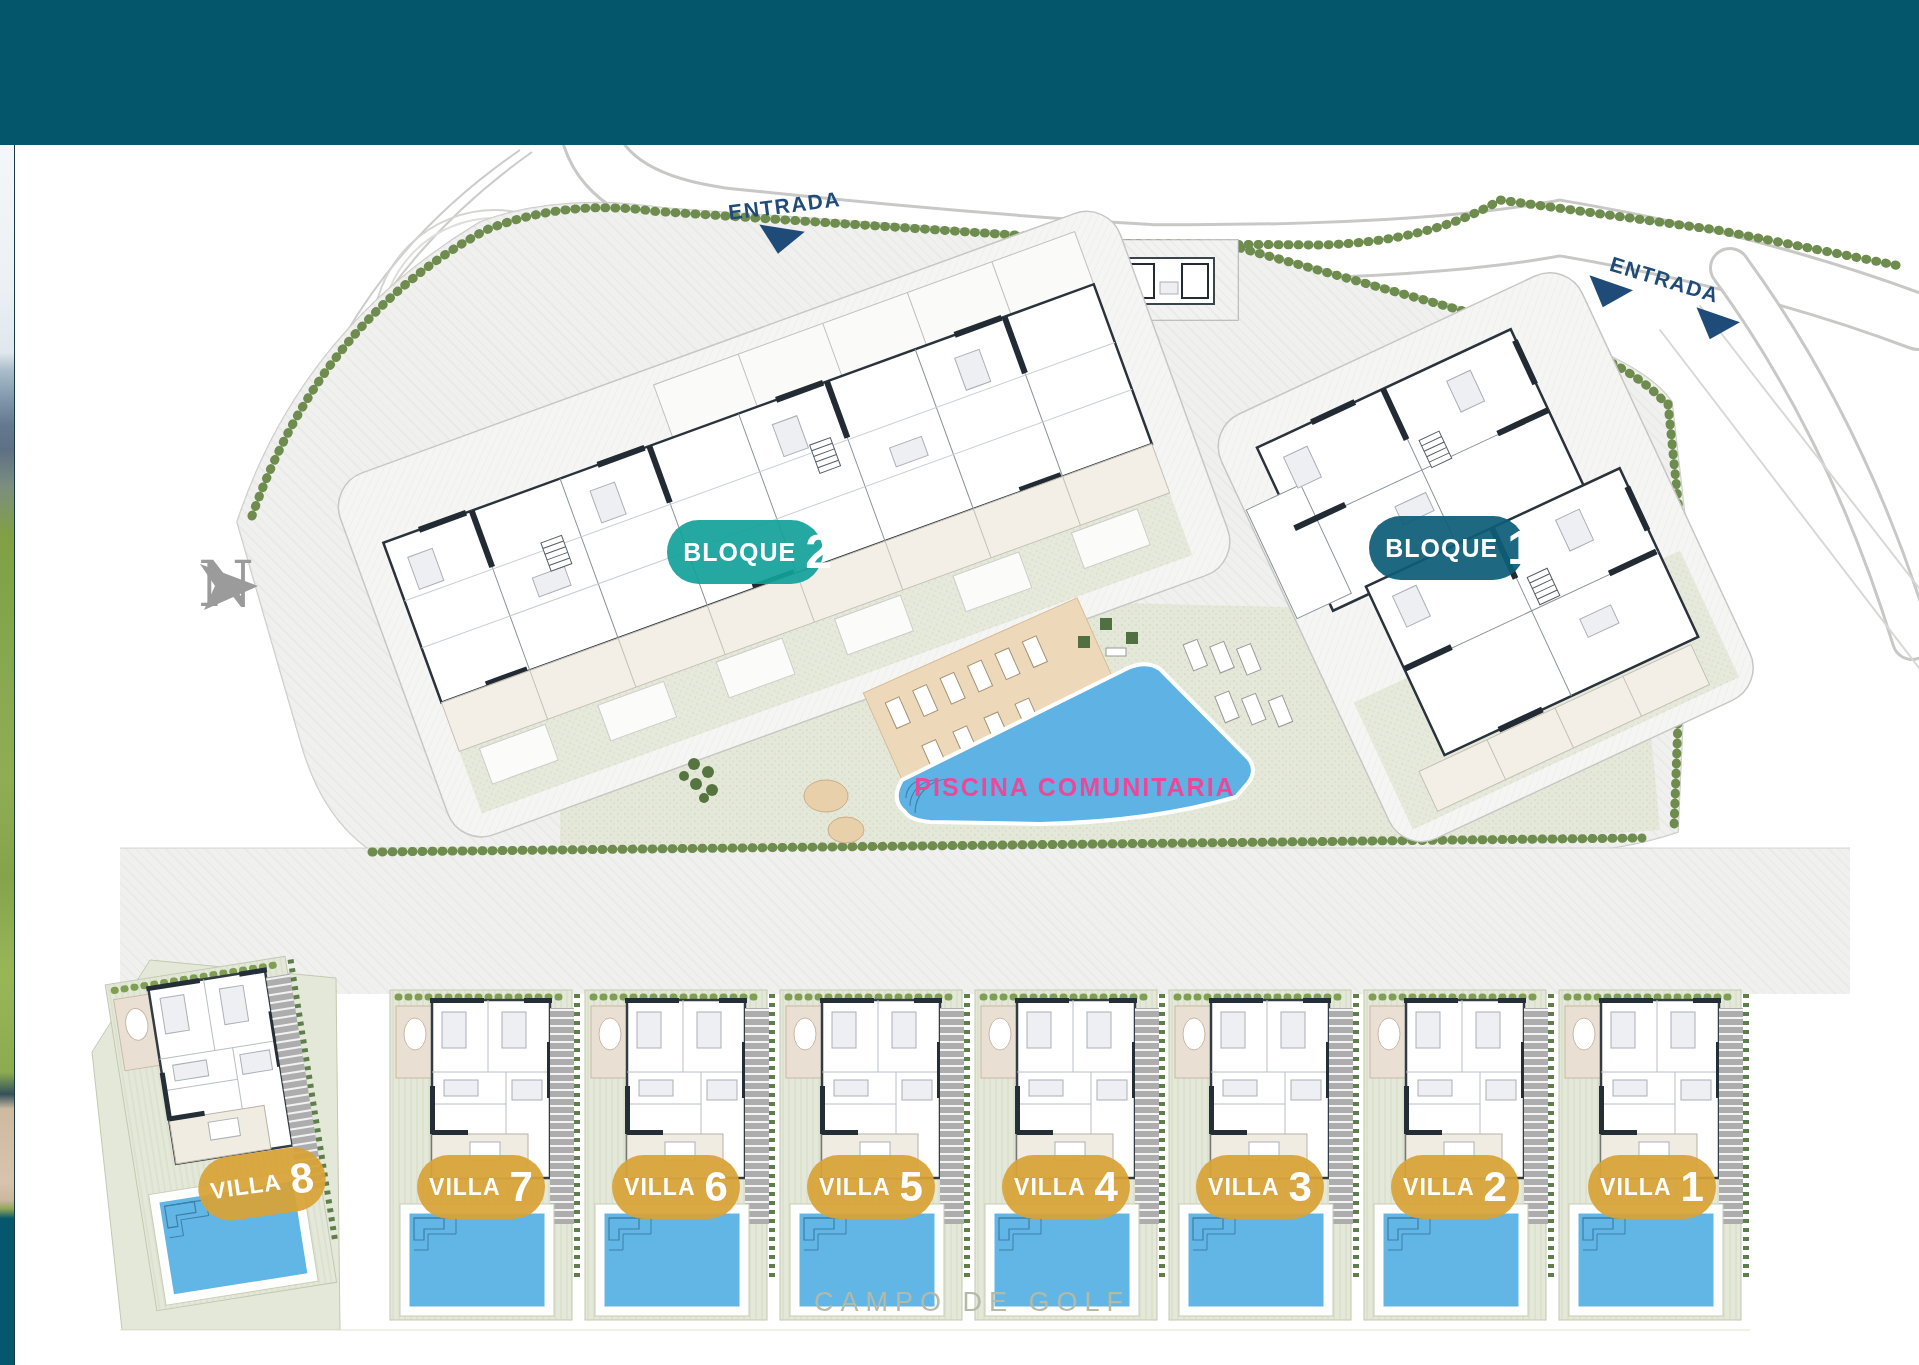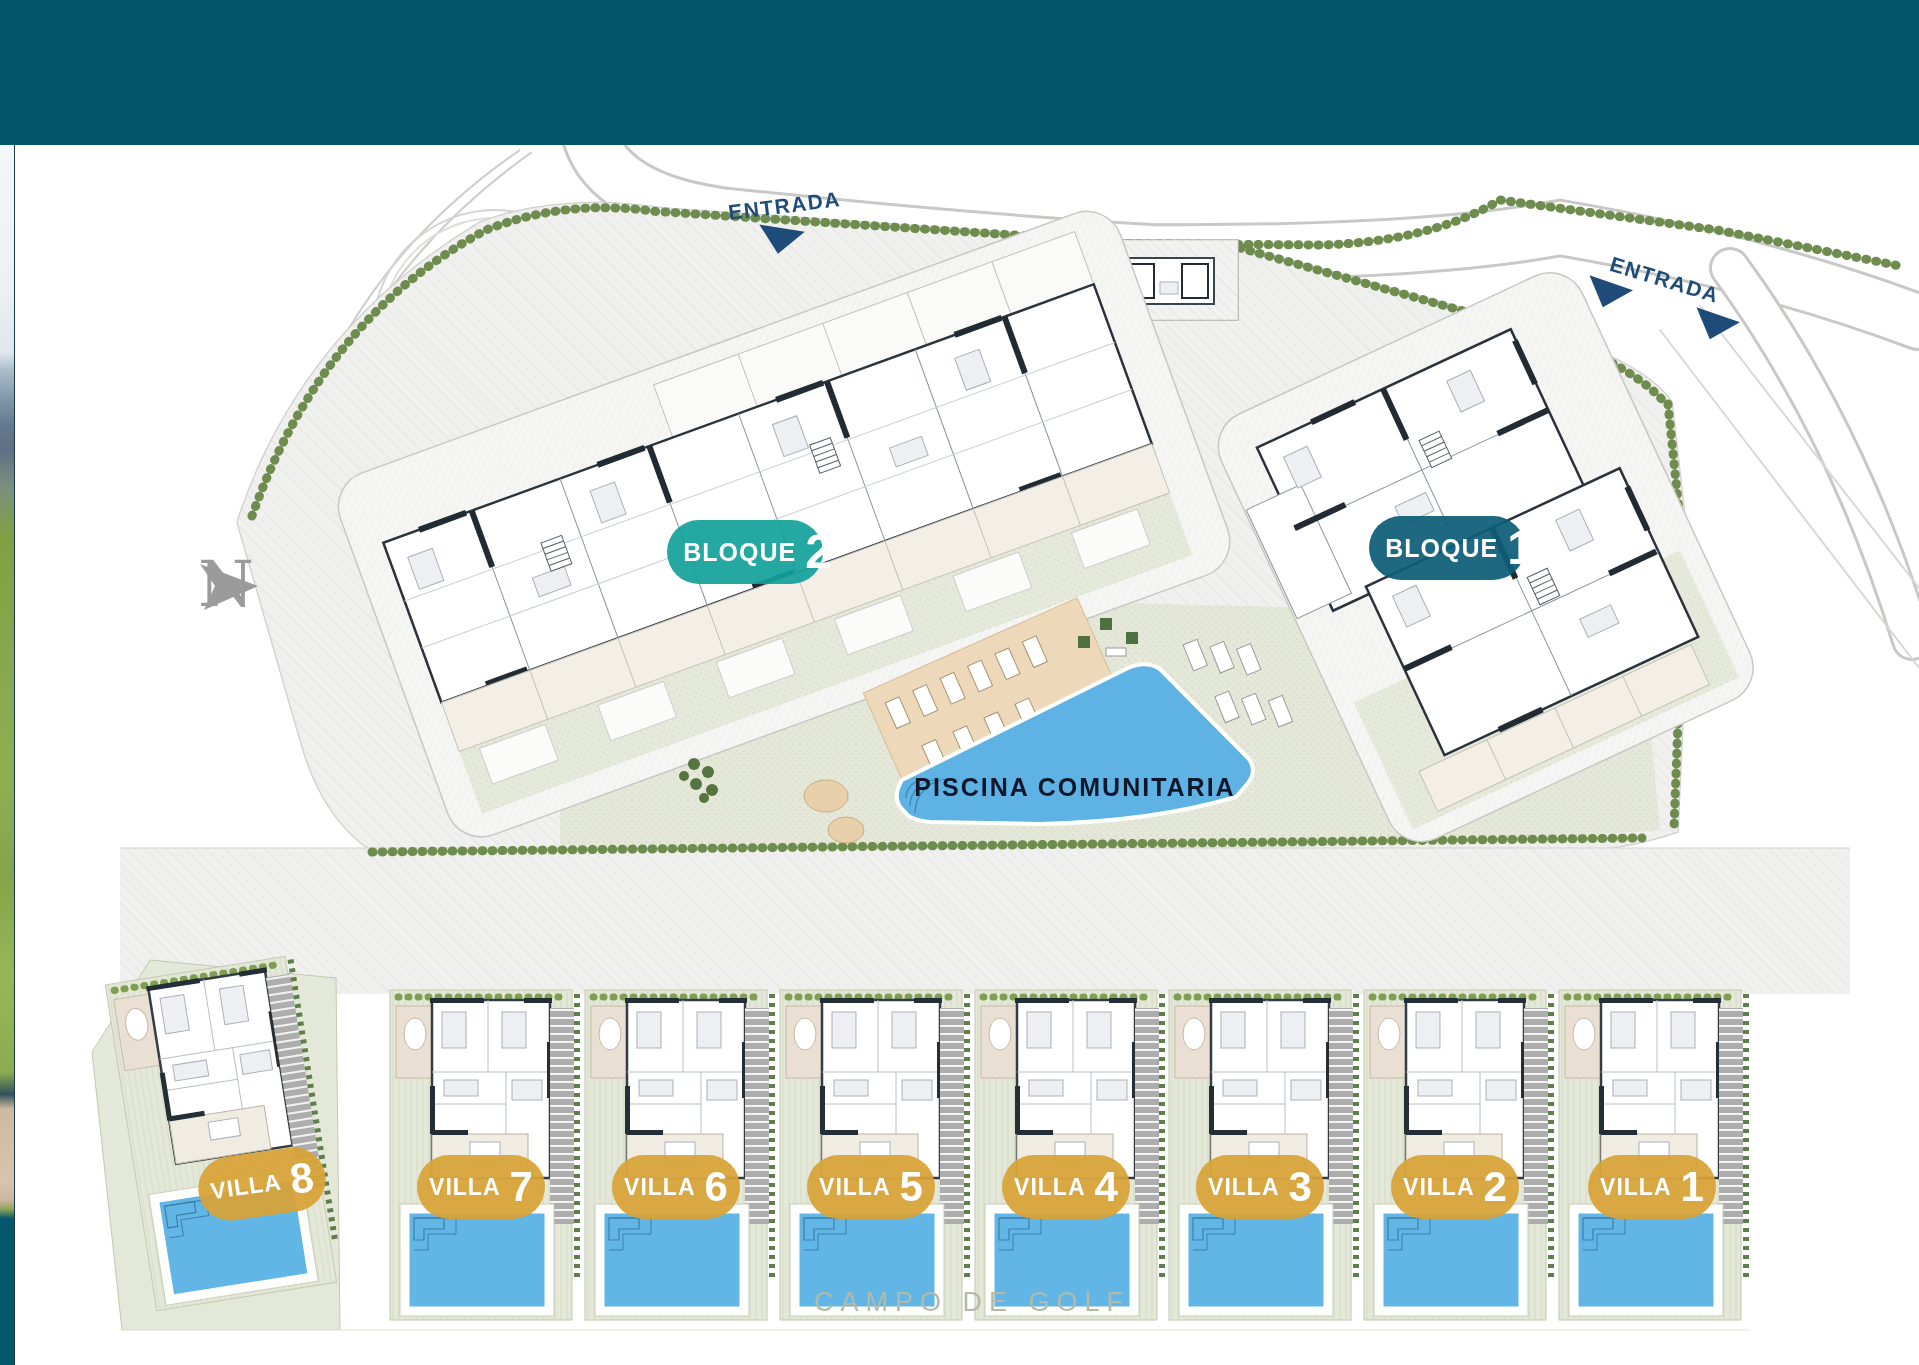--- a/index.html
+++ b/index.html
@@ -26,21 +26,21 @@
   .pill{display:flex;align-items:center;justify-content:center;gap:9px;color:#fff;
         border-radius:34px;transform:translate(-50%,-50%);}
   .pill .word{font-weight:700;letter-spacing:1px;}
   .pill .num{font-weight:700;line-height:1;}
   .blockPill{width:156px;height:64px;}
   .blockPill .word{font-size:25px;margin-left:25px;}
   .blockPill .num{font-size:48px;}
   .villaPill{width:128px;height:64px;box-shadow:0 0 0 0 transparent;}
   .villaPill .word{font-size:23px;}
   .villaPill .num{font-size:42px;}
-  #piscinaLabel{color:#0f172a;font-weight:700;font-size:25px;letter-spacing:2px;white-space:nowrap;
+  #piscinaLabel{color:#ec4899;font-weight:700;font-size:25px;letter-spacing:2px;white-space:nowrap;
                 transform:translate(-50%,-50%);}
   #campoLabel{color:#b3baa7;font-size:27px;letter-spacing:7px;white-space:nowrap;
               transform:translate(-50%,-50%);text-align:center;}
   #compass{display:flex;align-items:center;gap:6px;}
   #compass .nLetter{font-family:"DejaVu Serif","Liberation Serif",serif;font-size:64px;color:#9b9b9b;line-height:1;}
 </style>
 </head>
 <body>
 
 <div id="page">

